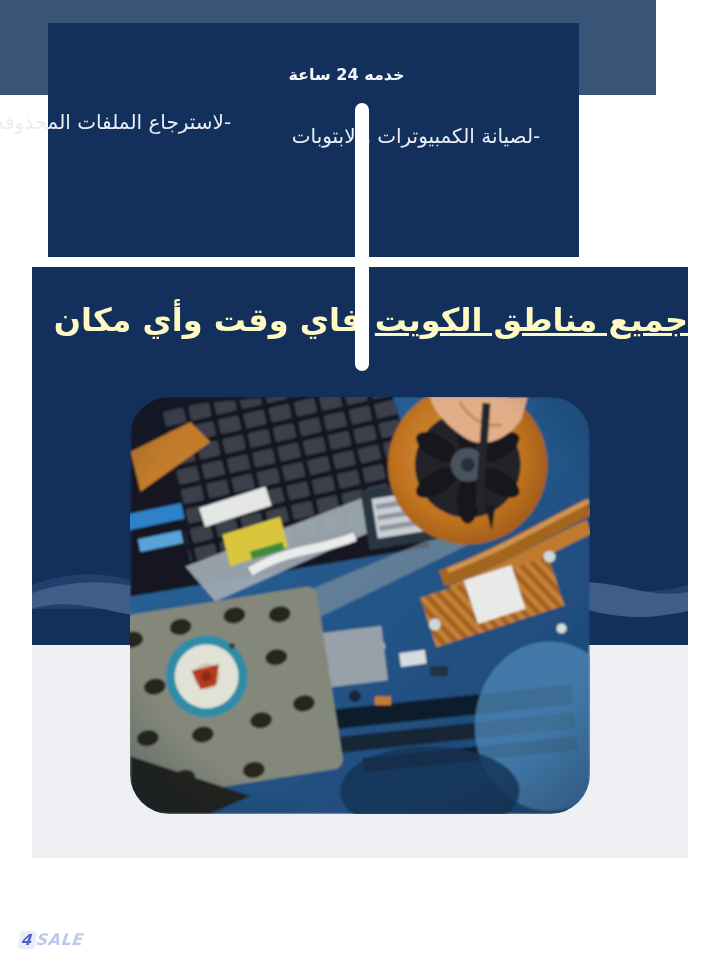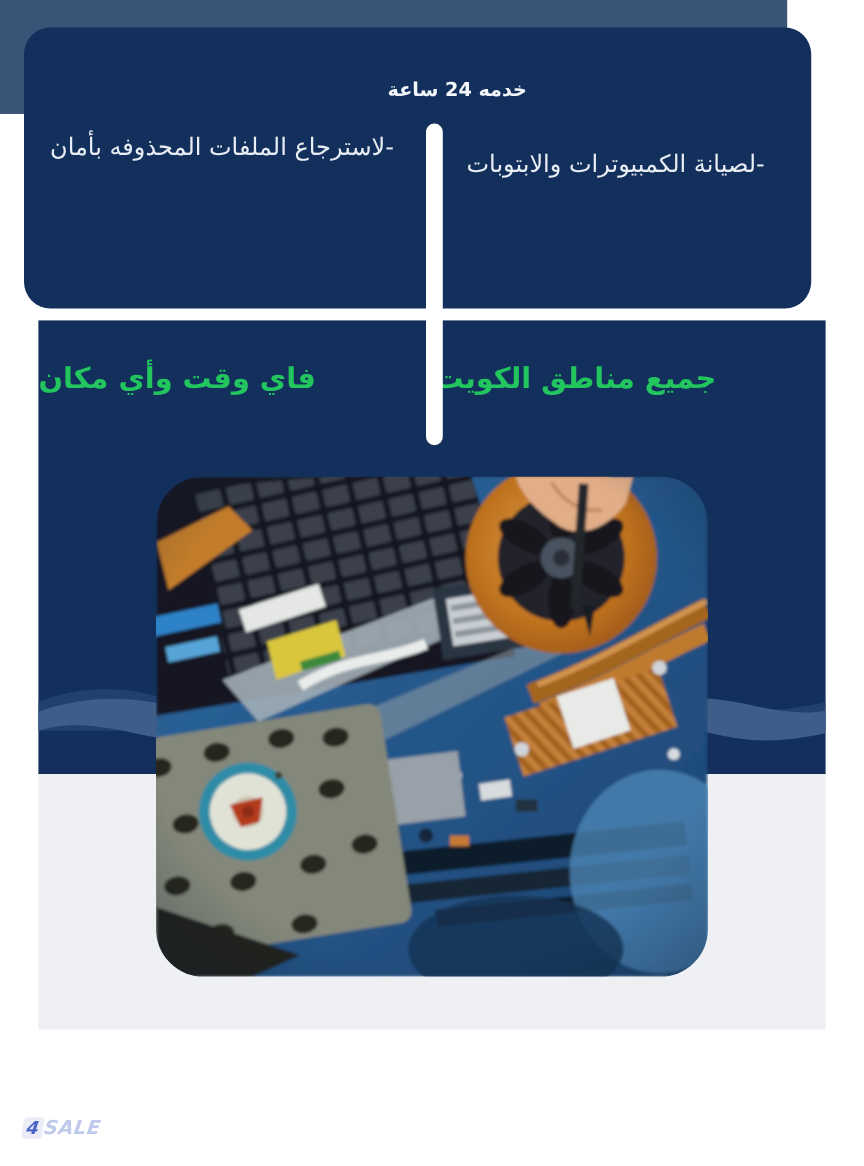--- a/index.html
+++ b/index.html
@@ -1,41 +1,41 @@
 <!DOCTYPE html>
 <html lang="ar"><head>
 <meta charset="utf-8">
 <style>
   * { margin:0; padding:0; box-sizing:border-box; }
   body { background:#ffffff; font-family:"DejaVu Sans","Liberation Sans",sans-serif; }
   .page { position:relative; width:720px; height:972px; background:#ffffff; overflow:hidden; }
 
   .panel { position:absolute; background:#13305c; }
-  .panel-top   { left:20px; top:23px;  width:656px; height:234px;border-radius:22px; }
+  .panel-top   { left:48px; top:23px;  width:531px; height:234px; }
   .panel-mid   { left:32px; top:267px; width:656px; height:378px; }
   .panel-gray  { left:32px; top:645px; width:656px; height:213px; background:#eef0f3; }
   .band-bottom { left:32px; top:858px; width:656px; height:95px;  background:#385477;
                  display:flex; align-items:center; justify-content:center; }
 
   .badge-24h { position:absolute; top:42px; left:0; right:0; text-align:center;
                transform:translateX(33px);
                color:#f3f6fa; font-size:16px; font-weight:bold; direction:rtl; }
 
   .col { position:absolute; top:84px; color:#e9edf4; font-size:20px; line-height:1.5;
          direction:rtl; }
   .col-right { right:4px;  width:318px; text-align:center;margin-top:14px; }
   .col-left  { right:338px; width:306px; text-align:center; }
   .svc-item { margin-bottom:15px; }
 
   .divider-v { position:absolute; left:355px; top:103px; width:14px; height:268px;
                background:#ffffff; border-radius:7px; z-index:6; }
 
-  .coverage { position:absolute; top:34px; color:#22c55e; font-size:24px; font-weight:bold;
-              direction:rtl; text-align:left; }
-  .coverage-right { left:330px; right:0; }
+  .coverage { position:absolute; top:34px; color:#fef9c3; font-size:32px; font-weight:bold;
+              direction:rtl; text-align:right; }
+  .coverage-right { left:330px; right:0;text-decoration:underline; }
   .coverage-left  { left:0; width:330px; }
 
   .waves { position:absolute; left:0; top:294px; width:656px; height:64px; display:block; }
 
   .photo-wrap { position:absolute; left:130px; top:397px; width:460px; height:417px;
                 border-radius:40px; overflow:hidden; z-index:5; }
   .photo-wrap svg { display:block; width:100%; height:100%; }
 
   .contact-line { color:#eef2f8; font-size:22px; direction:rtl; letter-spacing:0.5px; }
 

